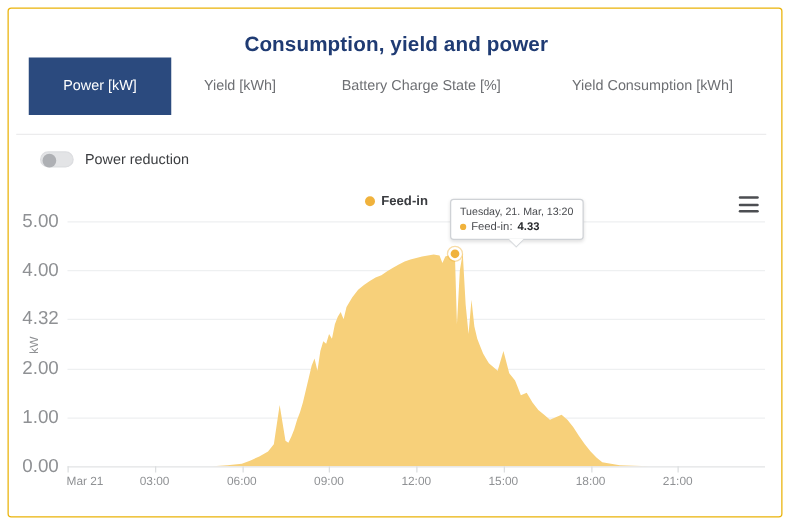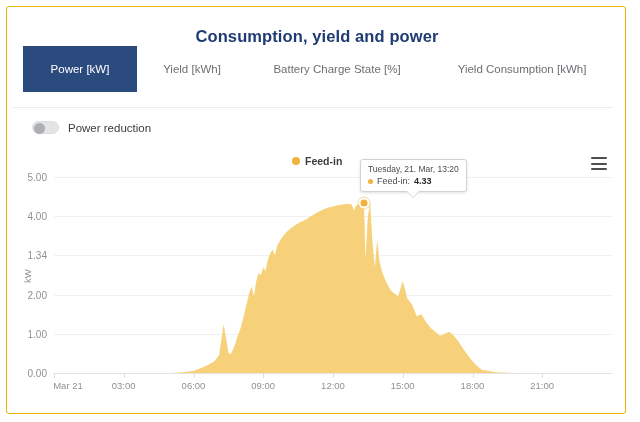--- a/index.html
+++ b/index.html
@@ -36,21 +36,21 @@
 
   .legend{position:absolute;left:285px;top:8px;display:flex;align-items:center;gap:5px;}
   .legend-dot{width:8px;height:8px;border-radius:50%;background:#f0b23c;}
   .legend-label{font-size:10.5px;font-weight:bold;color:#3a3c40;}
 
   .plot{position:absolute;left:47px;top:30px;width:558px;height:196px;}
   .gridline{position:absolute;left:0;width:100%;height:1px;background:#eef0f1;}
   .axis-line{position:absolute;left:0;top:196px;width:100%;height:1px;background:#e2e3e5;}
 
   .ytick{position:absolute;right:calc(100% + 7px);transform:translateY(-50%);
-         font-size:10px;color:#8f9194;white-space:nowrap;}
+         font-size:15px;color:#8f9194;white-space:nowrap;}
   .xtick{position:absolute;top:203px;transform:translateX(-50%);
          font-size:9.5px;color:#8f9194;white-space:nowrap;}
   .xtickmark{position:absolute;top:196px;width:1px;height:5px;background:#dcdee0;}
 
   .ylabel{position:absolute;left:15px;top:136px;font-size:9.5px;color:#8f9194;
           transform:rotate(-90deg);transform-origin:left top;white-space:nowrap;}
 
   .area-svg{position:absolute;left:0;top:0;width:100%;height:196px;}
 
   .marker{position:absolute;width:11px;height:11px;border-radius:50%;
@@ -116,21 +116,21 @@
 
       <div class="gridline" style="top:0px;"></div>
       <div class="gridline" style="top:39.2px;"></div>
       <div class="gridline" style="top:78.4px;"></div>
       <div class="gridline" style="top:117.6px;"></div>
       <div class="gridline" style="top:156.8px;"></div>
       <div class="axis-line"></div>
 
       <div class="ytick" style="top:0px;">5.00</div>
       <div class="ytick" style="top:39.2px;">4.00</div>
-      <div class="ytick" style="top:78.4px;">1.34</div>
+      <div class="ytick" style="top:78.4px;">4.32</div>
       <div class="ytick" style="top:117.6px;">2.00</div>
       <div class="ytick" style="top:156.8px;">1.00</div>
       <div class="ytick" style="top:196px;">0.00</div>
 
       <svg class="area-svg" viewBox="0 0 558 196" preserveAspectRatio="none">
         <path id="area-path" fill="#f7d07a" stroke="none" d="M 0.00 196.00 L 0.00 196.00 L 23.25 196.00 L 46.50 196.00 L 69.75 196.00 L 93.00 196.00 L 116.25 196.00 L 127.88 195.22 L 139.50 194.04 L 146.47 191.30 L 153.45 188.16 L 160.43 184.24 L 165.07 178.36 L 169.72 147.00 L 174.38 175.62 L 176.70 177.18 L 179.03 172.48 L 181.35 166.60 L 183.68 158.76 L 186.00 152.88 L 188.32 145.04 L 190.65 135.24 L 192.98 125.44 L 195.30 115.64 L 197.63 109.76 L 199.95 119.56 L 202.28 103.88 L 204.60 96.04 L 206.93 98.00 L 209.25 90.16 L 211.57 94.08 L 213.90 82.32 L 216.22 76.44 L 218.55 72.52 L 220.88 78.40 L 223.20 68.60 L 227.85 60.76 L 232.50 54.88 L 237.15 50.96 L 241.80 47.82 L 246.45 45.08 L 251.10 43.12 L 255.75 39.98 L 260.40 37.24 L 265.05 34.50 L 269.70 32.14 L 274.35 30.58 L 279.00 29.40 L 283.65 28.22 L 288.30 27.44 L 292.95 26.66 L 297.60 27.44 L 299.93 33.32 L 302.25 28.22 L 304.57 27.44 L 306.90 26.26 L 309.23 27.44 L 309.92 26.26 L 311.55 82.32 L 313.88 39.20 L 316.20 25.48 L 318.52 66.64 L 320.85 90.16 L 323.18 62.72 L 325.50 84.28 L 327.82 94.08 L 330.15 99.96 L 332.48 105.84 L 334.80 109.76 L 337.13 113.68 L 339.45 115.64 L 344.10 119.56 L 348.75 103.88 L 353.40 121.52 L 358.05 127.40 L 360.38 133.28 L 362.70 139.16 L 367.35 137.20 L 372.00 145.04 L 376.65 150.92 L 381.30 154.84 L 385.95 158.76 L 390.60 156.80 L 395.25 154.84 L 399.90 158.76 L 404.55 164.64 L 409.20 171.70 L 413.85 178.36 L 418.50 184.24 L 423.15 188.94 L 427.80 192.86 L 441.75 195.22 L 465.00 196.00 L 488.25 196.00 L 511.50 196.00 L 534.75 196.00 L 558.00 196.00 L 558.00 196.00 Z"></path>
       </svg>
 
       <div class="xtickmark" style="left:0px;"></div>
       <div class="xtickmark" style="left:69.7px;"></div>

